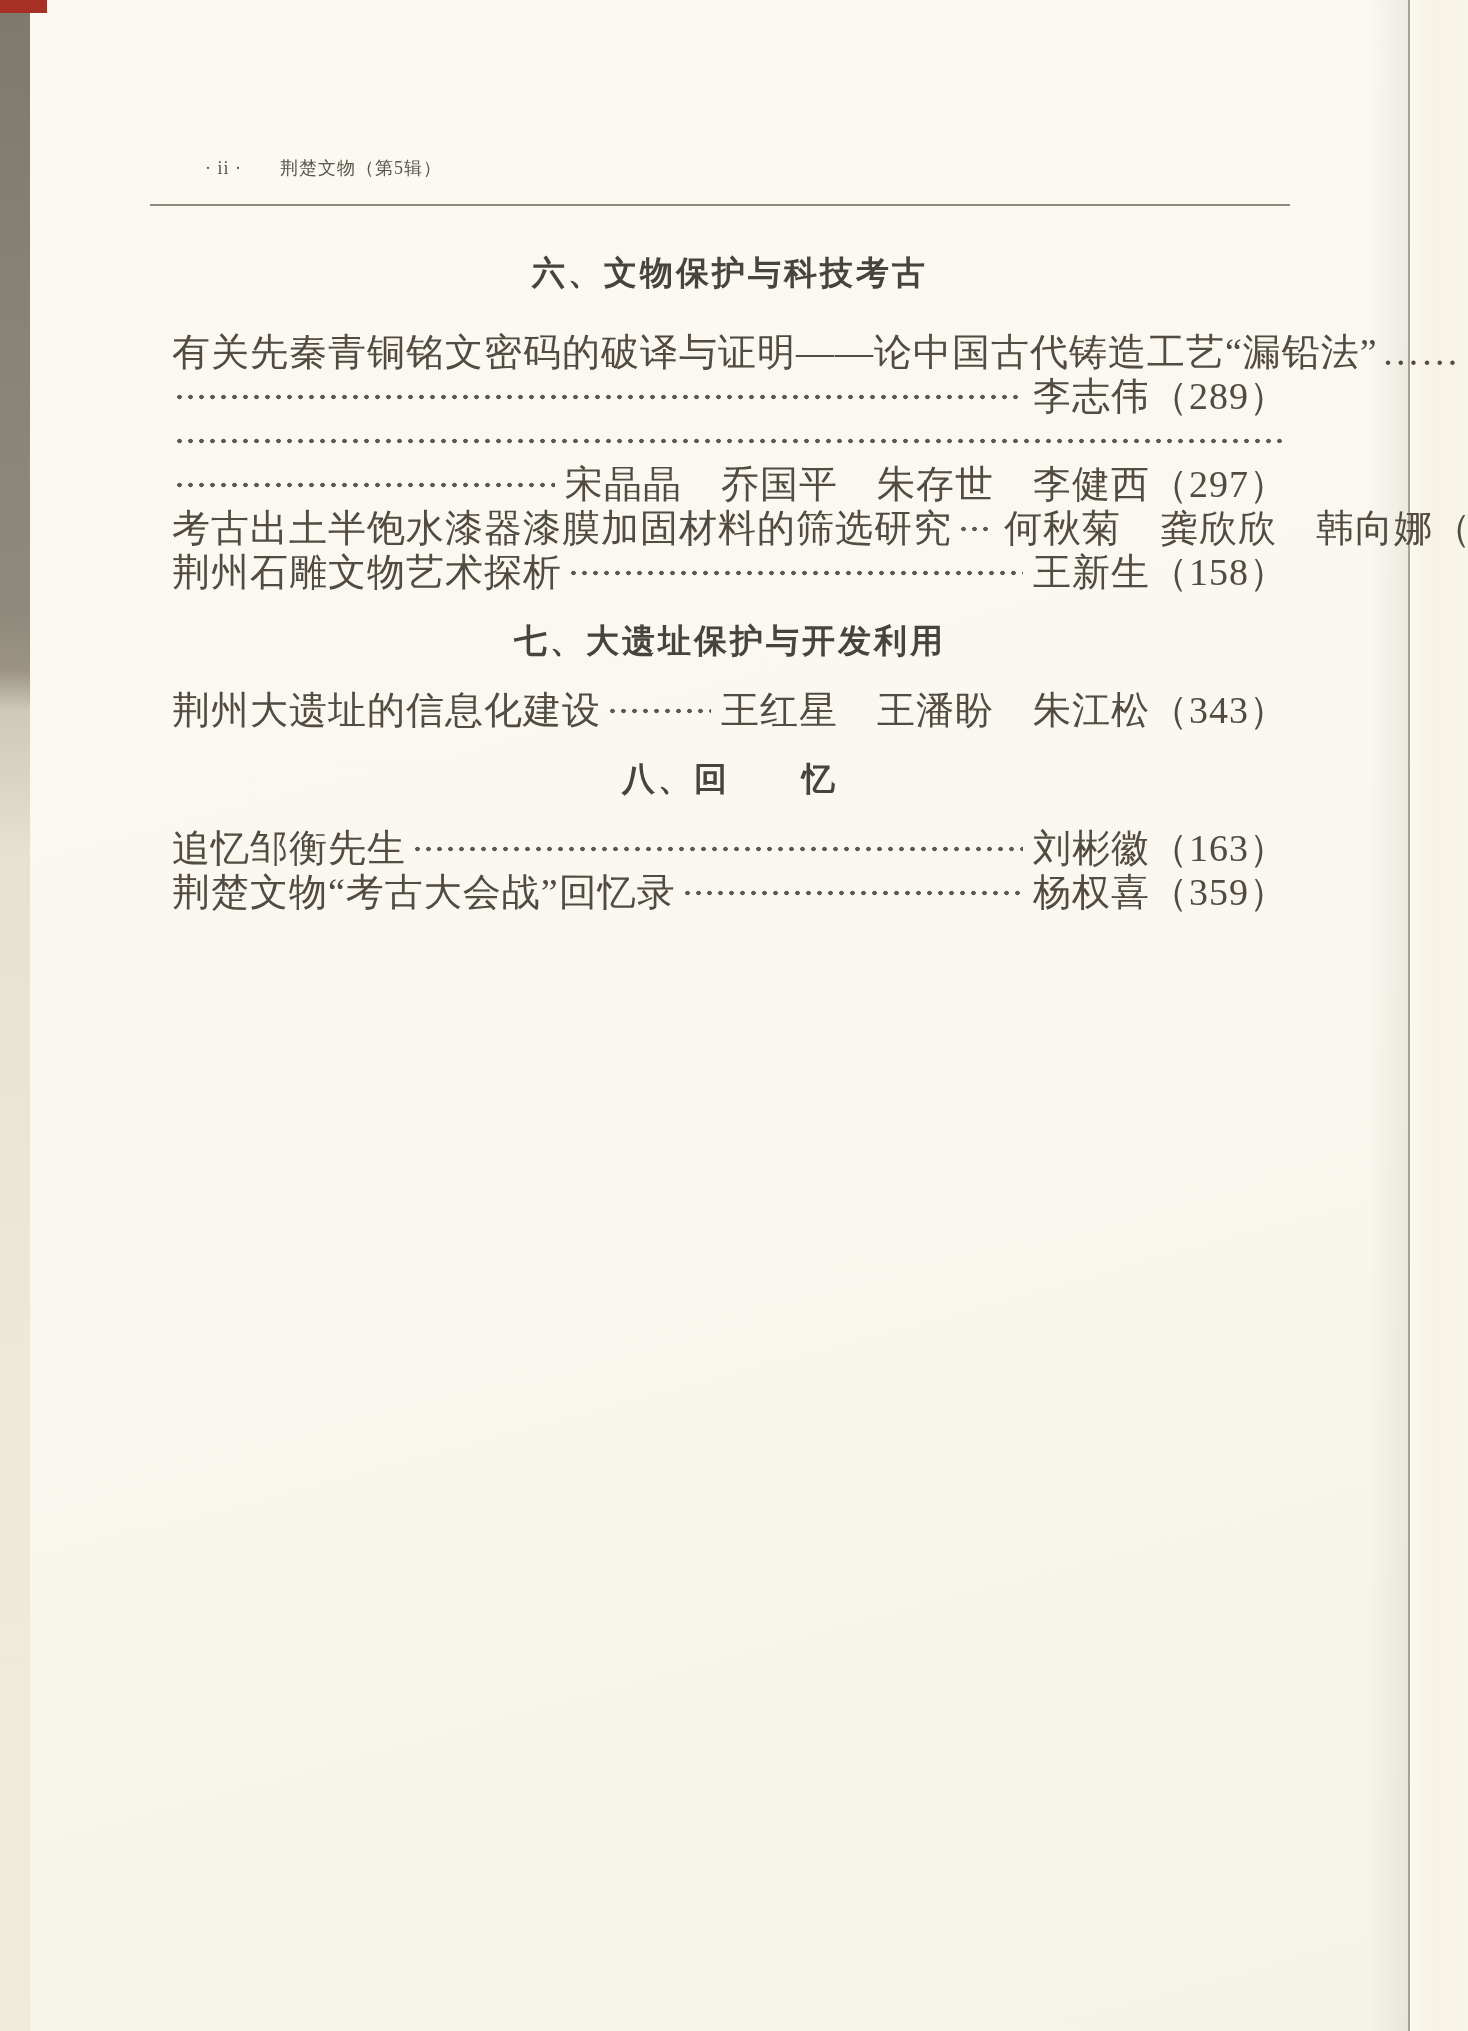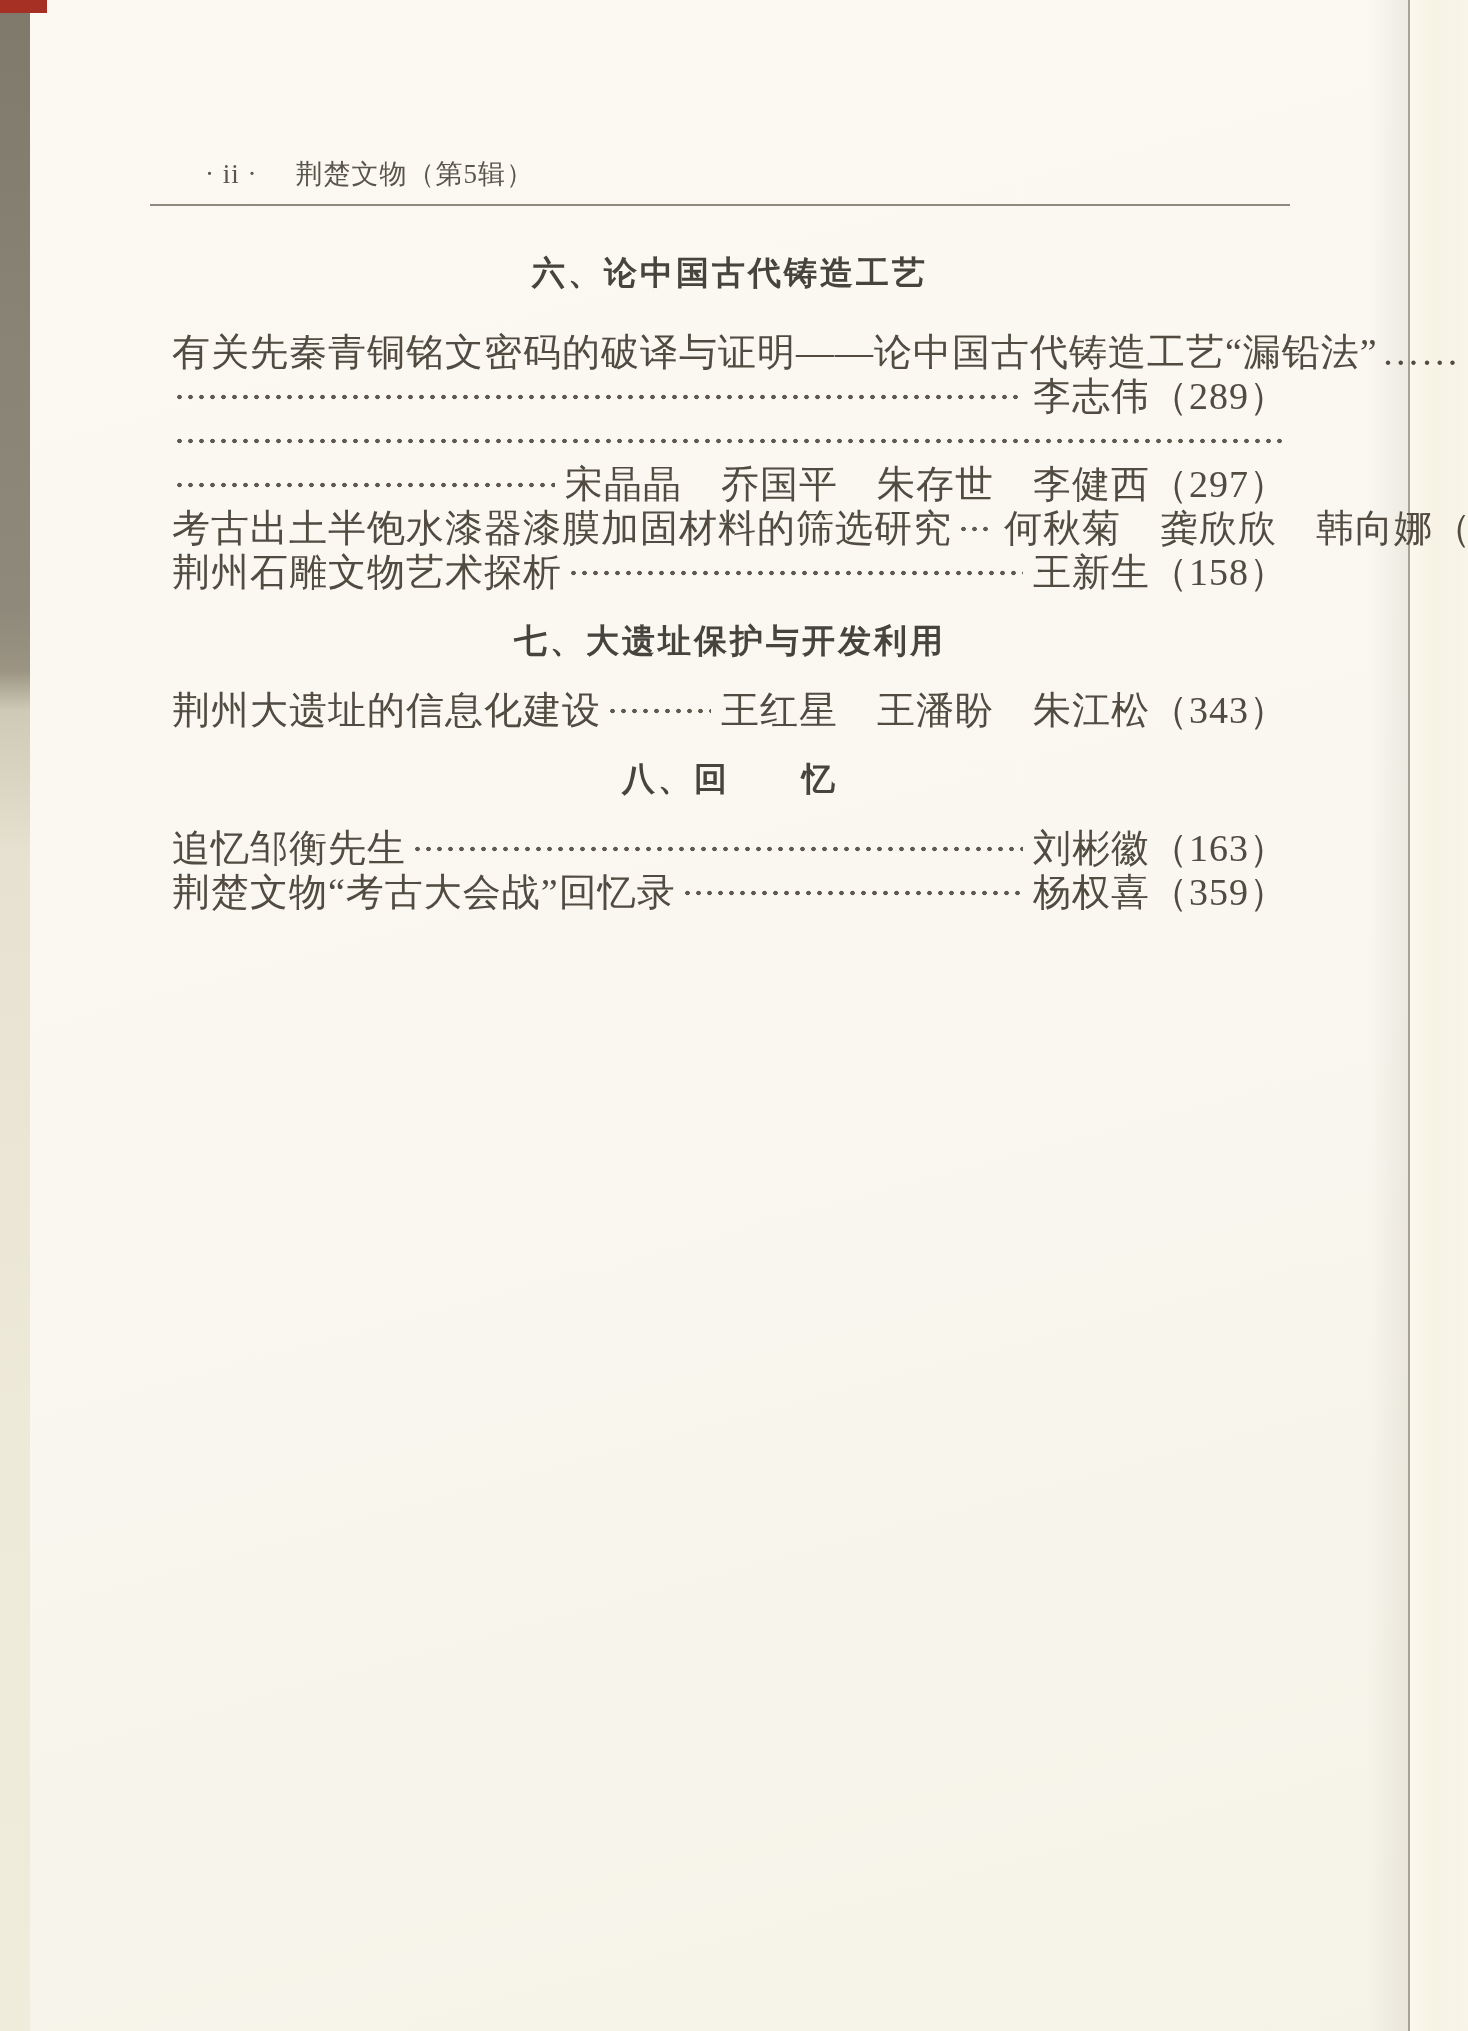--- a/index.html
+++ b/index.html
@@ -31,21 +31,21 @@
     position:absolute;top:0;left:1410px;right:0;height:100%;
     background:linear-gradient(to right,#fbf8ee 0%,#f6f2e4 40%,#f8f5e9 100%);
   }
   .edge-shadow{
     position:absolute;top:0;left:1368px;width:40px;height:100%;
     background:linear-gradient(to right,rgba(0,0,0,0) 0%,rgba(120,112,95,.10) 100%);
   }
   
   .running-head{
     position:absolute;left:205px;top:156px;width:1083px;
-    font-size:27px;color:#5a554b;letter-spacing:1px;
+    font-size:18px;color:#5a554b;letter-spacing:1px;
     display:flex;align-items:baseline;
   }
   .folio{white-space:pre;}
   .book-title{margin-left:38px;white-space:pre;}
   .head-rule{
     position:absolute;left:150px;top:204px;width:1140px;height:2px;
     background:#8f8a7d;
   }
   
   .toc{
@@ -84,21 +84,21 @@
   <div class="edge-line"></div>
   <div class="corner-mark"></div>
 
   <div class="running-head">
     <span class="folio">· ii ·</span>
     <span class="book-title">荆楚文物（第5辑）</span>
   </div>
   <div class="head-rule"></div>
 
   <div class="toc">
-      <div class="heading">六、论中国古代铸造工艺</div>
+      <div class="heading">六、文物保护与科技考古</div>
       <div class="toc-line">
         <span class="t">有关先秦青铜铭文密码的破译与证明——论中国古代铸造工艺“漏铅法”</span>
         <span class="trail">……</span>
       </div>
       <div class="toc-line">
         <span class="leader"></span>
         <span class="authors">李志伟</span>
         <span class="pg">（289）</span>
       </div>
       <div class="toc-line">

